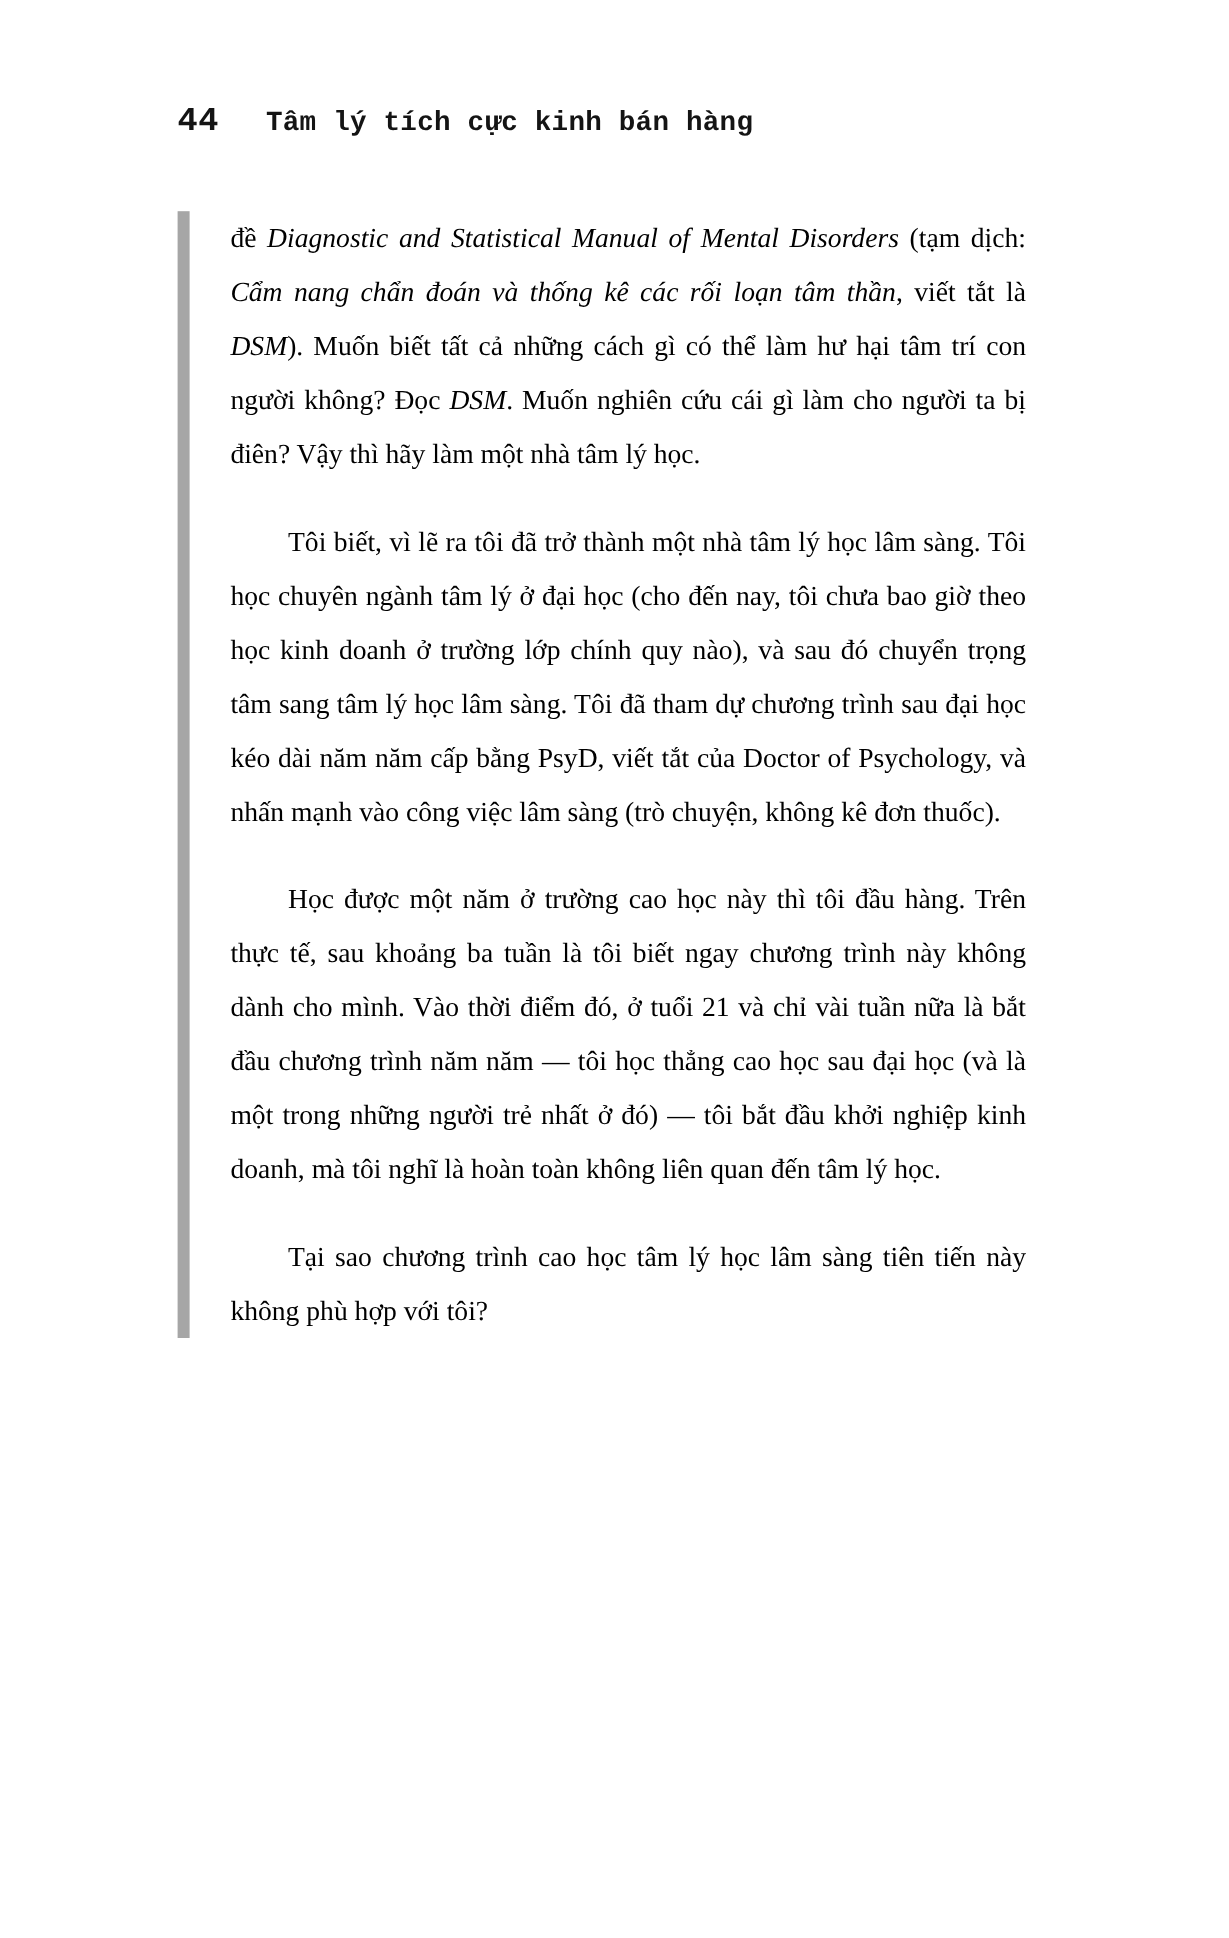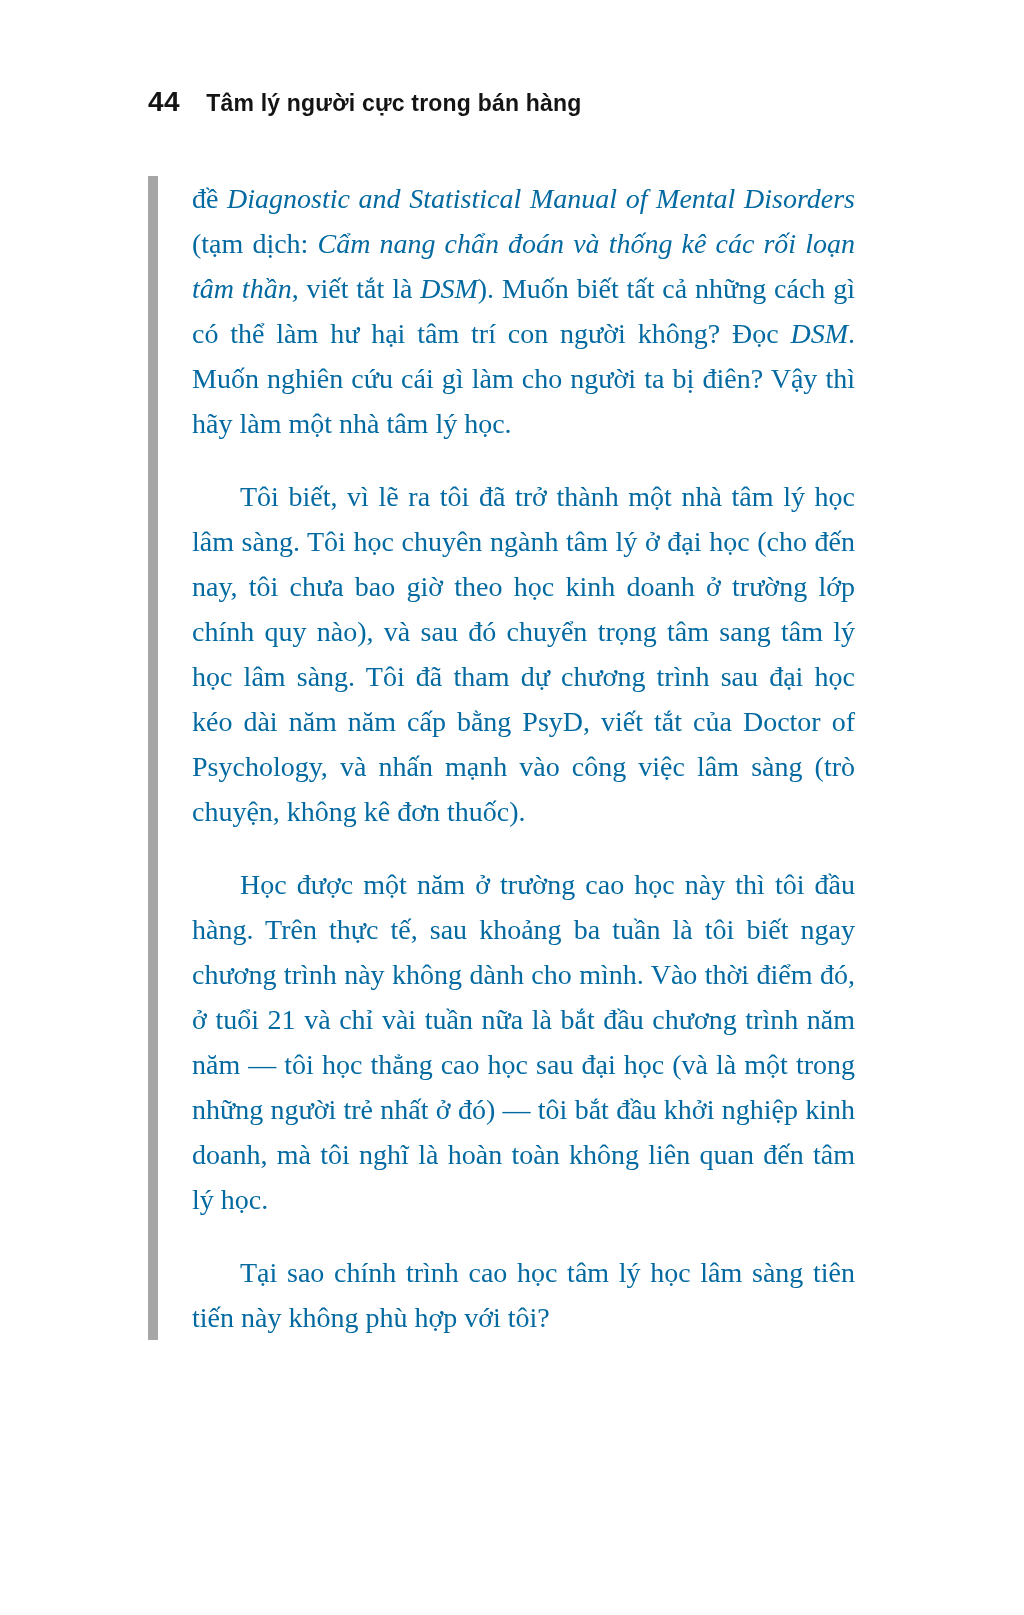--- a/index.html
+++ b/index.html
@@ -14,22 +14,22 @@
     background: #ffffff;
     overflow: hidden;
     font-family: "Liberation Serif", serif;
   }
   .page-header {
     position: absolute;
     top: 86px;
     left: 148px;
     display: flex;
     align-items: baseline;
-    gap: 26px;
-    font-family: Liberation Sans, sans-serif;
+    gap: 39px;
+    font-family: Liberation Mono, monospace;
     color: #141414;
     white-space: nowrap;
   }
   .page-number {
     font-size: 28px;
     font-weight: 700;
     letter-spacing: 0.5px;
   }
   .book-title {
     font-size: 23px;
@@ -44,23 +44,23 @@
     align-items: stretch;
   }
   .accent-bar {
     flex: 0 0 10px;
     width: 10px;
     background: #a6a6a6;
   }
   .body-text {
     margin-left: 34px;
     width: 663px;
-    font-size: 28px;
+    font-size: 23px;
     line-height: 45px;
-    color: #0369a1;
+    color: #000000;
     text-align: justify;
     text-justify: inter-word;
   }
   .para {
     margin: 0;
     padding: 0;
   }
   .para.indent {
     text-indent: 48px;
     margin-top: 28px;
@@ -69,26 +69,26 @@
     font-style: italic;
   }
 </style>
 </head>
 <body>
 
 <div class="page">
 
   <header class="page-header">
     <span class="page-number">44</span>
-    <span class="book-title">Tâm lý người cực trong bán hàng</span>
+    <span class="book-title">Tâm lý tích cực kinh bán hàng</span>
   </header>
 
   <div class="content">
     <div class="accent-bar"></div>
     <div class="body-text">
         <p class="para"><span>đề </span><em>Diagnostic and Statistical Manual of Mental Disorders</em><span> (tạm dịch: </span><em>Cẩm nang chẩn đoán và thống kê các rối loạn tâm thần</em><span>, viết tắt là </span><em>DSM</em><span>). Muốn biết tất cả những cách gì có thể làm hư hại tâm trí con người không? Đọc </span><em>DSM</em><span>. Muốn nghiên cứu cái gì làm cho người ta bị điên? Vậy thì hãy làm một nhà tâm lý học.</span></p>
         <p class="para indent"><span>Tôi biết, vì lẽ ra tôi đã trở thành một nhà tâm lý học lâm sàng. Tôi học chuyên ngành tâm lý ở đại học (cho đến nay, tôi chưa bao giờ theo học kinh doanh ở trường lớp chính quy nào), và sau đó chuyển trọng tâm sang tâm lý học lâm sàng. Tôi đã tham dự chương trình sau đại học kéo dài năm năm cấp bằng PsyD, viết tắt của Doctor of Psychology, và nhấn mạnh vào công việc lâm sàng (trò chuyện, không kê đơn thuốc).</span></p>
         <p class="para indent"><span>Học được một năm ở trường cao học này thì tôi đầu hàng. Trên thực tế, sau khoảng ba tuần là tôi biết ngay chương trình này không dành cho mình. Vào thời điểm đó, ở tuổi 21 và chỉ vài tuần nữa là bắt đầu chương trình năm năm — tôi học thẳng cao học sau đại học (và là một trong những người trẻ nhất ở đó) — tôi bắt đầu khởi nghiệp kinh doanh, mà tôi nghĩ là hoàn toàn không liên quan đến tâm lý học.</span></p>
-        <p class="para indent"><span>Tại sao chính trình cao học tâm lý học lâm sàng tiên tiến này không phù hợp với tôi?</span></p>
+        <p class="para indent"><span>Tại sao chương trình cao học tâm lý học lâm sàng tiên tiến này không phù hợp với tôi?</span></p>
       </div>
   </div>
 
 </div>
 
 </body></html>

